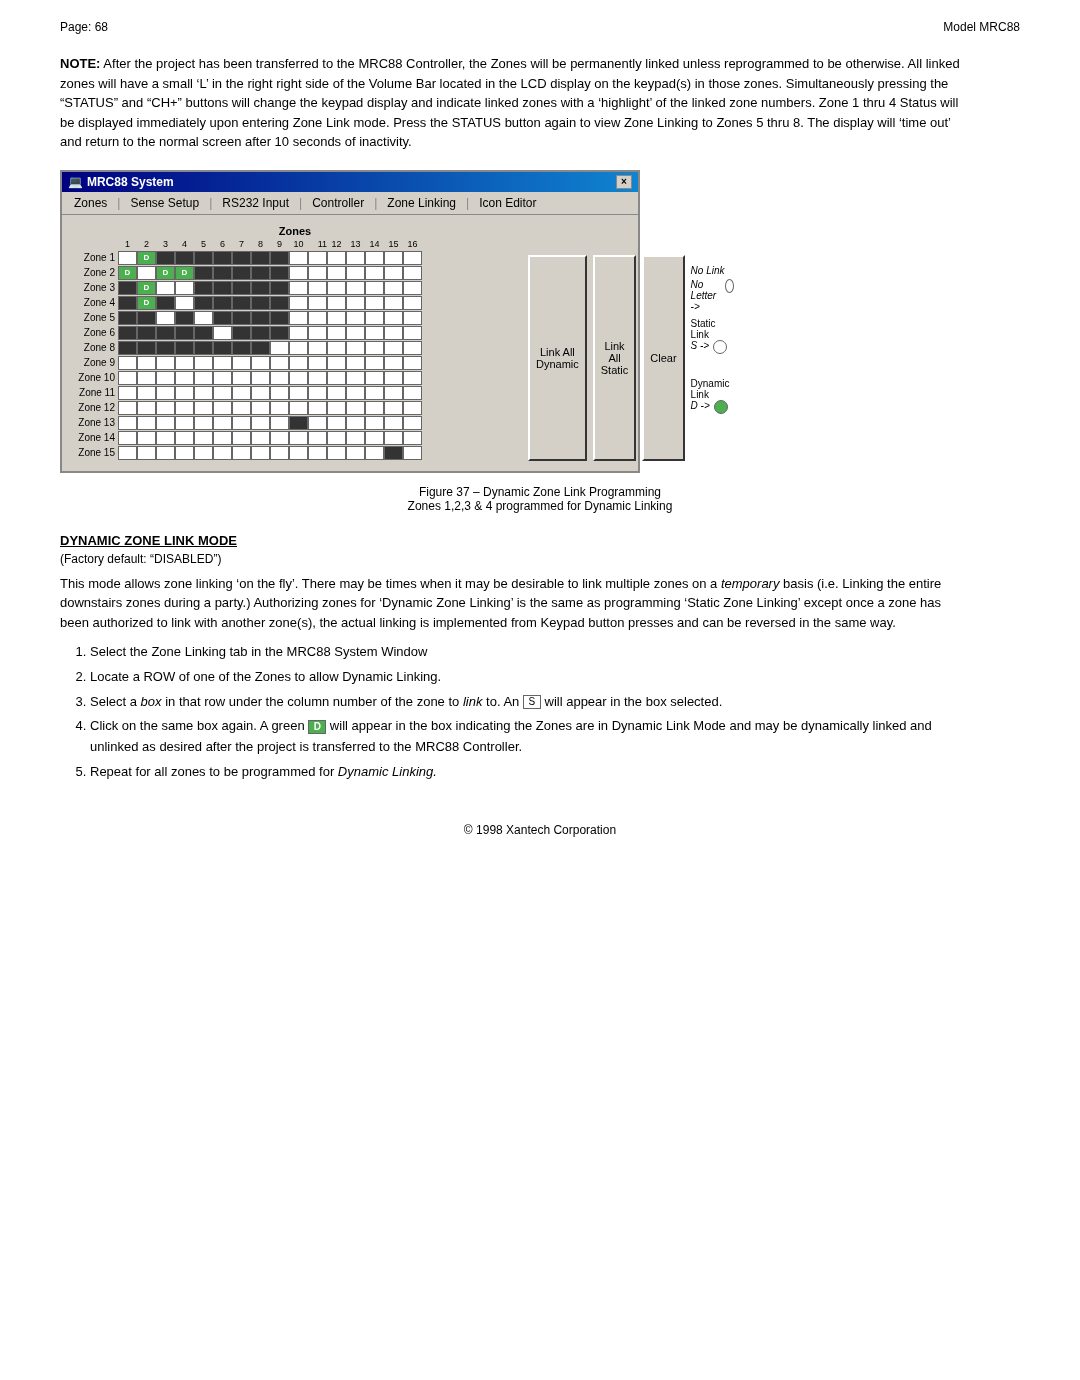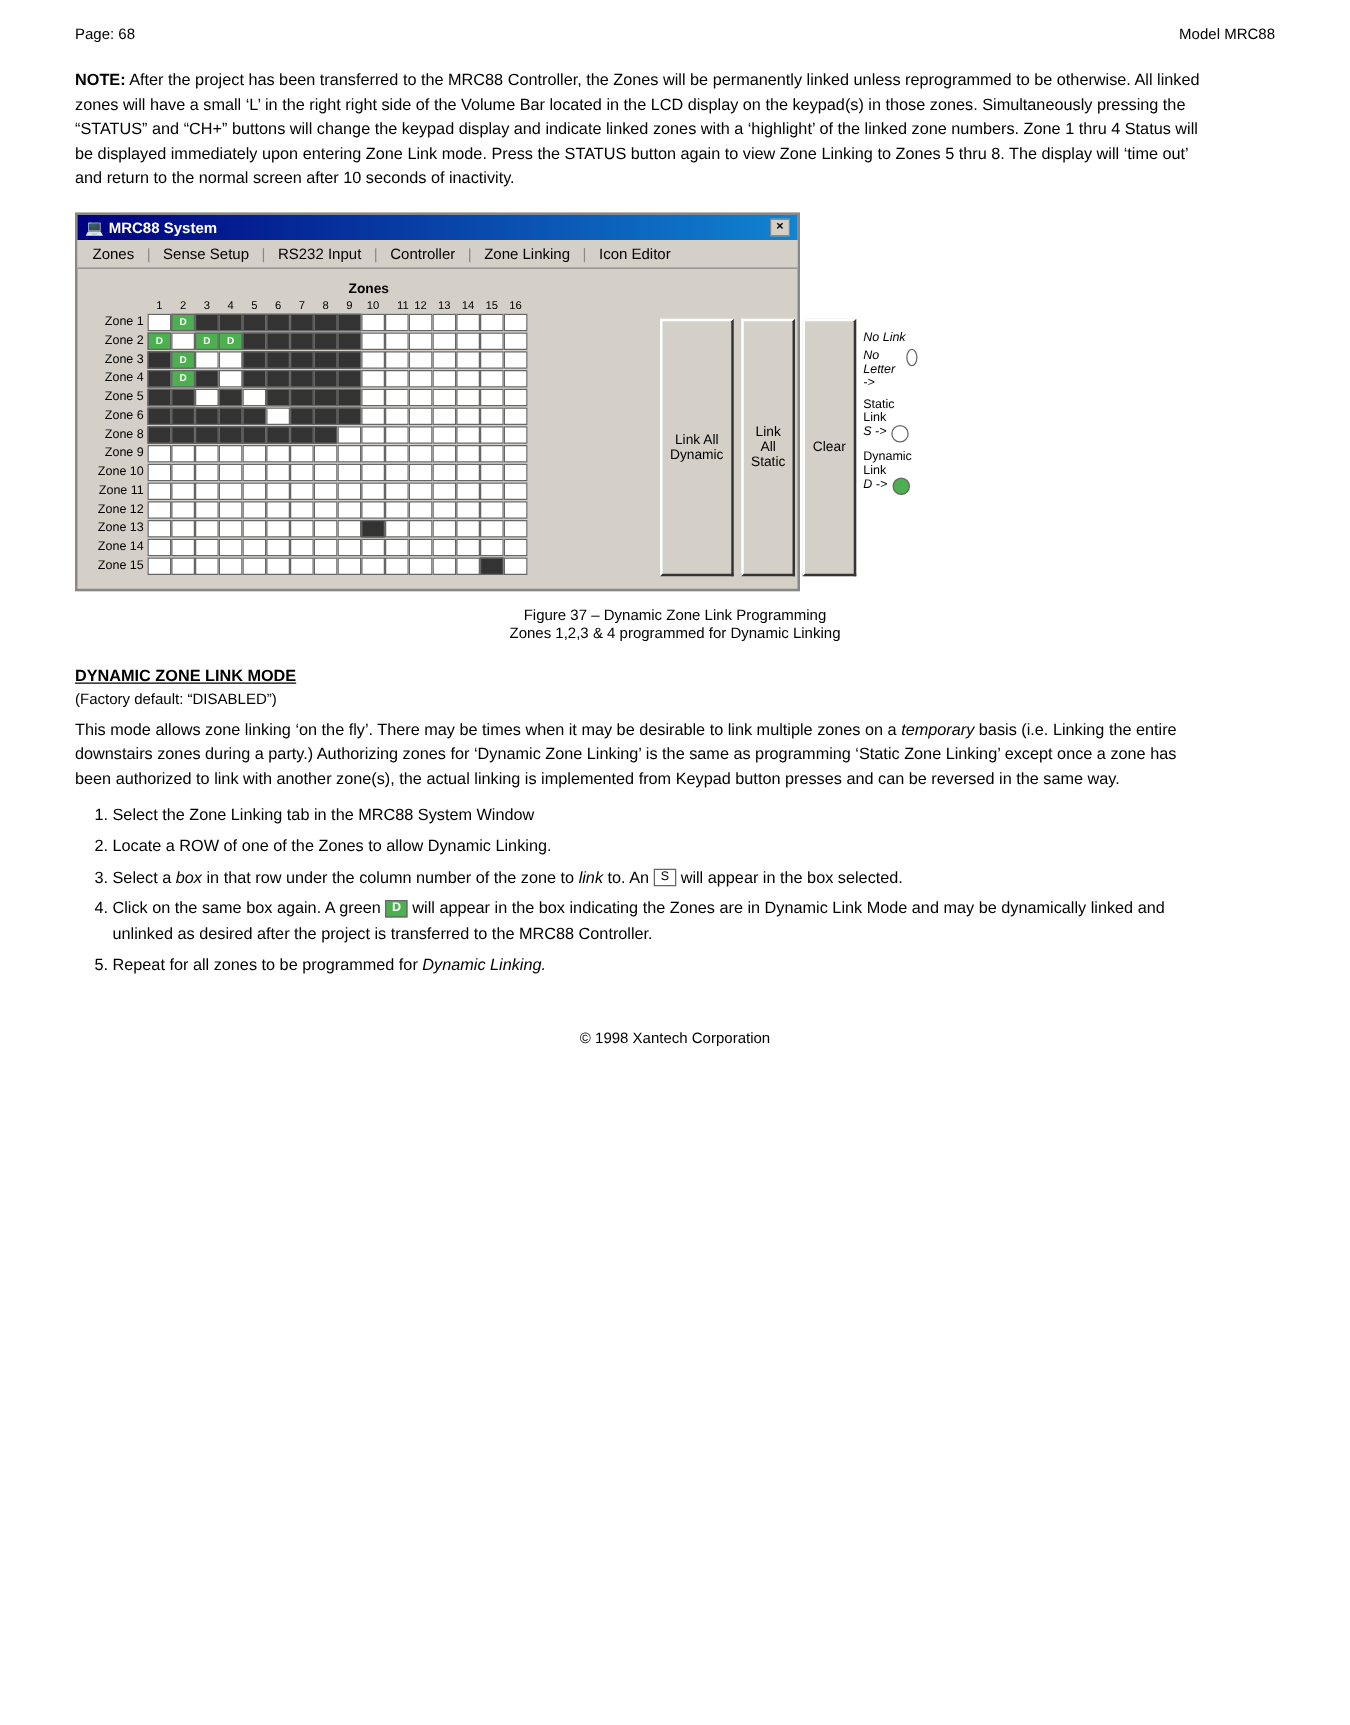--- a/index.html
+++ b/index.html
@@ -591,21 +591,21 @@
           <span>No Letter -&gt;</span>
           <div class="legend-circle"></div>
         </div>
         <div style="margin-top:6px;">
           <div>Static Link</div>
           <div class="legend-item">
             <span>S -&gt;</span>
             <div class="legend-circle"></div>
           </div>
         </div>
-        <div style="margin-top:6px;">
+        <div style="margin-top:24px;">
           <div>Dynamic Link</div>
           <div class="legend-item">
             <span>D -&gt;</span>
             <div class="legend-circle green"></div>
           </div>
         </div>
       </div>
     </div>
   </div>
 </div>

